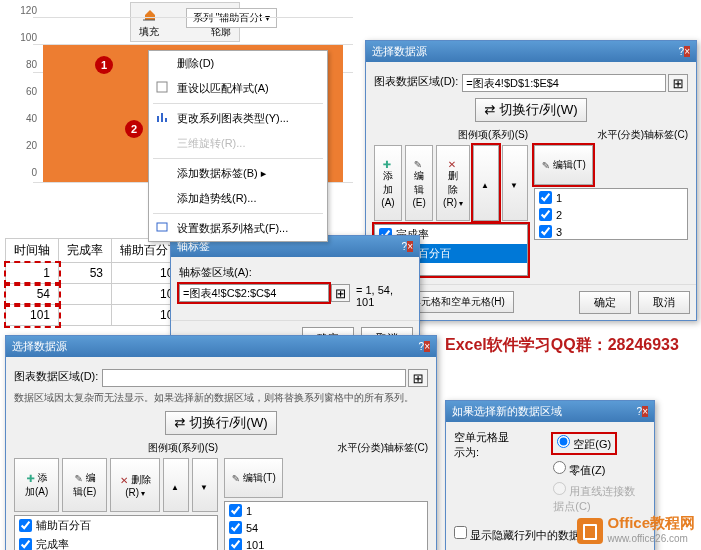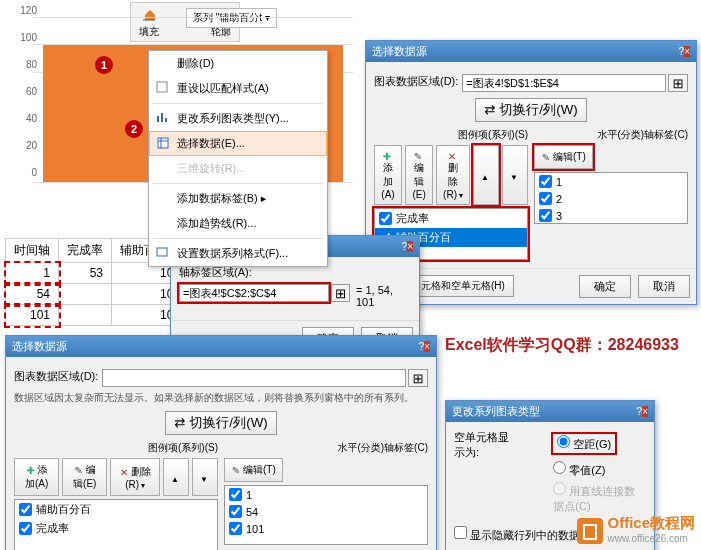--- a/index.html
+++ b/index.html
@@ -41,21 +41,21 @@
 .fld-row { margin: 4px 0; display: flex; align-items: flex-start; }
 .fld-row label { margin-right: 4px; }
 .inp { flex: 1; border: 1px solid #999; background: #fff; padding: 2px 3px; font-size: 11px; }
 .pick-btn { width: 20px; height: 18px; border: 1px solid #999; background: #f5f5f5; margin-left: 2px; cursor: pointer; }
 .swap-row { text-align: center; margin: 6px 0; }
 .swap-btn { padding: 2px 8px; border: 1px solid #999; background: linear-gradient(#fefefe,#e8e8e8); cursor: pointer; }
 .cols { display: flex; gap: 6px; }
 .col { flex: 1; }
 .col-h { font-size: 10px; margin-bottom: 3px; text-align: right; }
 .tbar { display: flex; gap: 3px; margin-bottom: 3px; }
-.tbtn { padding: 4px 6px; border: 1px solid #aaa; background: linear-gradient(#fff,#e8e8e8); font-size: 10px; cursor: pointer; }
+.tbtn { padding: 12px 6px; border: 1px solid #aaa; background: linear-gradient(#fff,#e8e8e8); font-size: 10px; cursor: pointer; }
 .tbtn .ic { display: inline-block; width: 10px; height: 10px; vertical-align: middle; margin-right: 2px; }
 .tbtn.drop::after { content: "▾"; font-size: 8px; margin-left: 2px; }
 .list-box { border: 1px solid #999; background: #fff; height: 52px; overflow: auto; }
 .list-row { padding: 2px 4px; display: flex; align-items: center; gap: 4px; }
 .list-row input[type=checkbox] { margin: 0; }
 .list-row.sel { background: #0078d7; color: #fff; }
 .hidden-btn { padding: 3px 8px; border: 1px solid #999; background: linear-gradient(#fff,#e8e8e8); font-size: 10px; cursor: pointer; }
 
 
 .data-tbl { position: absolute; left: 5px; top: 238px; border-collapse: collapse; font-size: 12px; }
@@ -137,24 +137,20 @@
 
 <div class="ctx-menu">
   <div class="ctx-item"><span>删除(D)</span></div>
   <div class="ctx-item"><svg class="ctx-icon" viewBox="0 0 14 14">
         <rect x="2" y="2" width="10" height="10" fill="none" stroke="#888"></rect>
       </svg><span>重设以匹配样式(A)</span></div>
   <div class="ctx-sep"></div>
   <div class="ctx-item"><svg class="ctx-icon" viewBox="0 0 14 14">
         <path d="M2 12h2V6H2zM6 12h2V3H6zM10 12h2V8h-2z" fill="#36c"></path>
       </svg><span>更改系列图表类型(Y)...</span></div>
-  <div class="ctx-item hl"><svg class="ctx-icon" viewBox="0 0 14 14">
-        <rect x="2" y="2" width="10" height="10" fill="#fff" stroke="#36c"></rect>
-        <path d="M2 5h10M5 2v10" stroke="#36c"></path>
-      </svg><span>选择数据(E)...</span></div>
   <div class="ctx-item" style="color:#bbb"><span>三维旋转(R)...</span></div>
   <div class="ctx-sep"></div>
   <div class="ctx-item"><span>添加数据标签(B)</span> ▸</div>
   <div class="ctx-item"><span>添加趋势线(R)...</span></div>
   <div class="ctx-sep"></div>
   <div class="ctx-item"><svg class="ctx-icon" viewBox="0 0 14 14">
         <rect x="2" y="3" width="10" height="8" fill="none" stroke="#36c"></rect>
       </svg><span>设置数据系列格式(F)...</span></div>
 </div>
 
@@ -323,21 +319,21 @@
             </div>
         </div>
       </div>
     </div>
   </div>
 
 </div>
 
 <div class="dlg dlg4">
   <div class="dlg-title">
-    <span>更改系列图表类型</span>
+    <span>如果选择新的数据区域</span>
     <span><span class="dlg-close q">?</span><span class="dlg-close">×</span></span>
   </div>
   <div class="dlg-body">
     <div style="display:flex; align-items:flex-start; gap:19px">
       <span>空单元格显示为:</span>
       <div>
         <div class="radio-row hl"><input type="radio" name="empty" checked="" style=""> <span>空距(G)</span></div>
         <div class="radio-row"><input type="radio" name="empty" style=""> <span>零值(Z)</span></div>
         <div class="radio-row" style="color:#aaa"><input type="radio" name="empty" disabled="" style=""> <span>用直线连接数据点(C)</span></div>
       </div>

